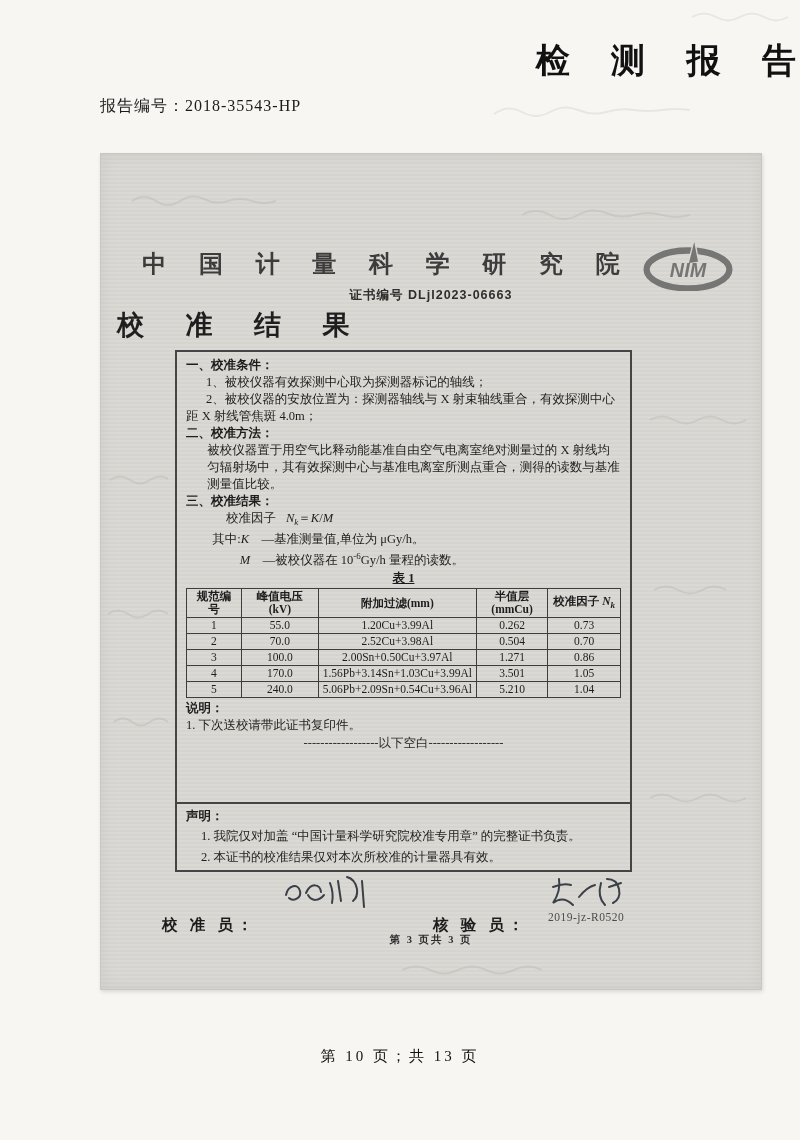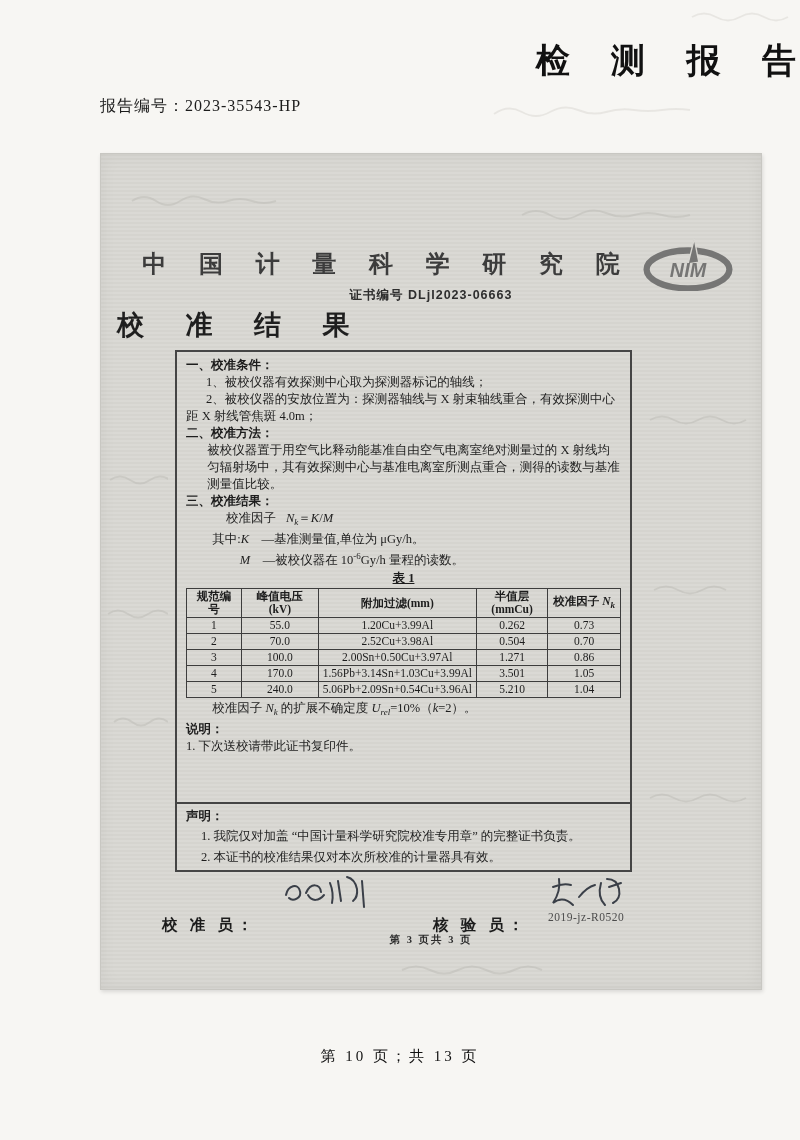--- a/index.html
+++ b/index.html
@@ -112,21 +112,21 @@
   
   .sq{position:absolute;opacity:.5;filter:blur(.6px);pointer-events:none;}
   .sq path{fill:none;stroke:#bdbcb6;stroke-width:2;}
   .sq-outer path{stroke:#dad8d3;}
 </style>
 </head>
 <body>
 
 <div class="doc-title">检 测 报 告</div>
 <div class="report-no">
-  <span>报告编号：</span><span>2023-35543-HP</span>
+  <span>报告编号：</span><span>2018-35543-HP</span>
 </div>
 
 <svg class="sq sq-outer" style="left:490px;top:100px" width="230" height="26">
     <path d="M4,14 q14,-10 28,-2 t28,0 t28,-2 t28,2 t28,-2 t28,0 t28,0" stroke-width="6"></path>
   </svg>
 <svg class="sq sq-outer" style="left:690px;top:8px" width="100" height="18">
     <path d="M2,9 q12,-7 24,0 t24,0 t24,0 t24,0" stroke-width="5"></path>
   </svg>
 
 <div class="scan">
@@ -231,25 +231,23 @@
         <tr>
           <td>5</td>
               <td>240.0</td>
               <td>5.06Pb+2.09Sn+0.54Cu+3.96Al</td>
               <td>5.210</td>
               <td>1.04</td>
         </tr>
       </tbody>
         </table>
 
-      <div class="pl2">
-        <span>校准因子 </span><span class="it">N</span><span class="sub">k</span><span> 的扩展不确定度 </span><span class="it">U</span><span class="sub">rel</span><span>=10%（</span><span class="it">k</span><span>=2）。</span>
-      </div>
       <div class="b">说明：</div>
       <div>1.  下次送校请带此证书复印件。</div>
+      <div class="blank-line">------------------以下空白------------------</div>
     </div>
 
     <div class="box-statement">
       <div class="b">声明：</div>
       <div class="stmt-item">1.  我院仅对加盖 “中国计量科学研究院校准专用章” 的完整证书负责。</div>
       <div class="stmt-item">2.  本证书的校准结果仅对本次所校准的计量器具有效。</div>
     </div>
   </div>
 
   <div class="sign-row">

